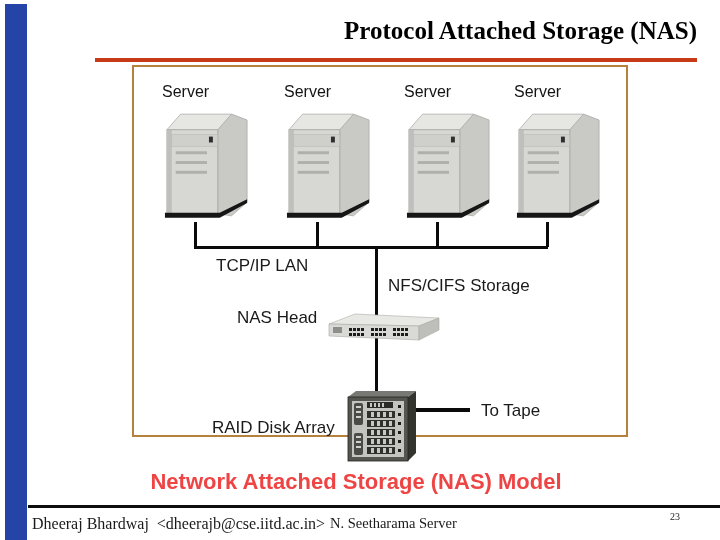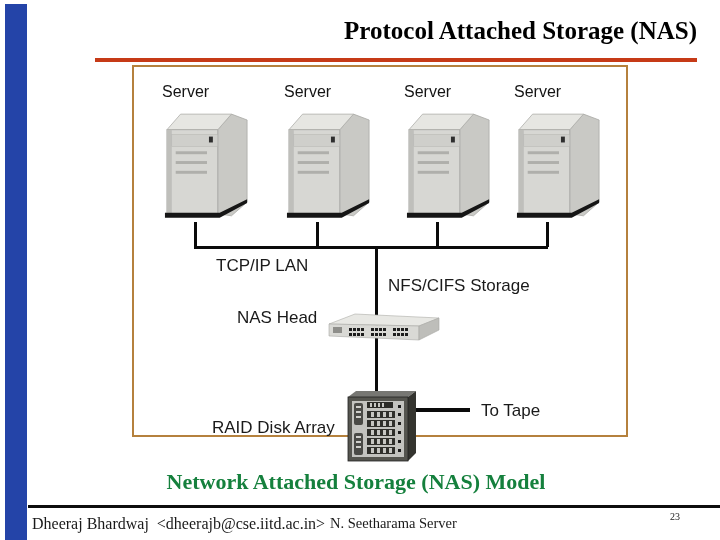--- a/index.html
+++ b/index.html
@@ -29,21 +29,21 @@
   .server svg{display:block;margin:2px auto 0 auto;}
   .dline{position:absolute;background:#0a0a0a;}
   .dlabel{
     position:absolute;font-size:17px;color:#1a1a1a;white-space:nowrap;
     font-family:"Liberation Sans",sans-serif;
   }
   .nas-head{position:absolute;left:327px;top:311px;}
   .raid{position:absolute;left:346px;top:391px;}
   .caption{
     position:absolute;left:96px;top:469px;width:520px;text-align:center;
-    font-family:Liberation Serif, serif;font-weight:bold;font-size:22px;color:#15803d;
+    font-family:Liberation Sans, sans-serif;font-weight:bold;font-size:22px;color:#ef4444;
     white-space:nowrap;
   }
   .footer-rule{position:absolute;left:28px;top:505px;width:692px;height:3px;background:#0d0d0d;}
   .footer-author{
     position:absolute;left:32px;top:515px;font-family:"Liberation Serif",serif;
     font-size:16px;color:#1a1a1a;white-space:pre;
   }
   .footer-presenter{
     position:absolute;left:330px;top:515px;font-family:"Liberation Serif",serif;
     font-size:14.5px;color:#1a1a1a;white-space:nowrap;

